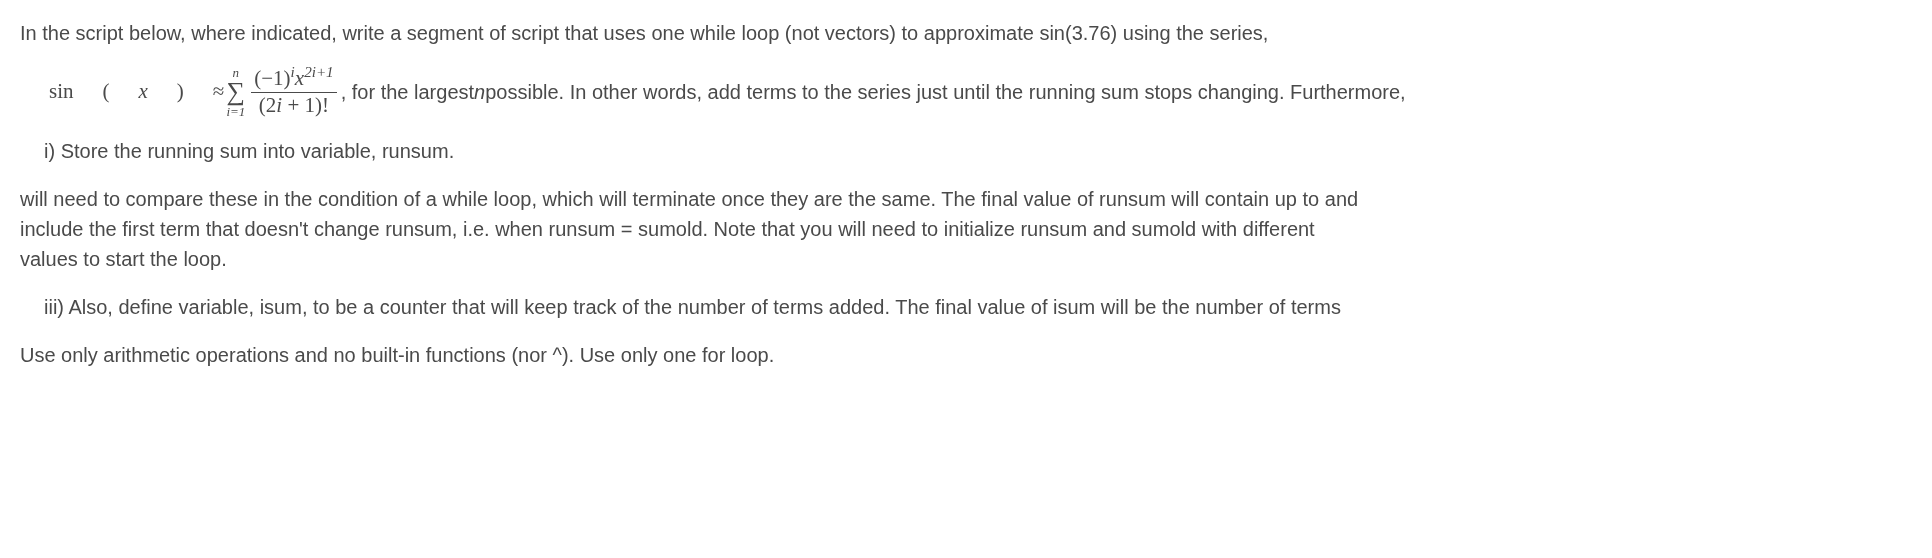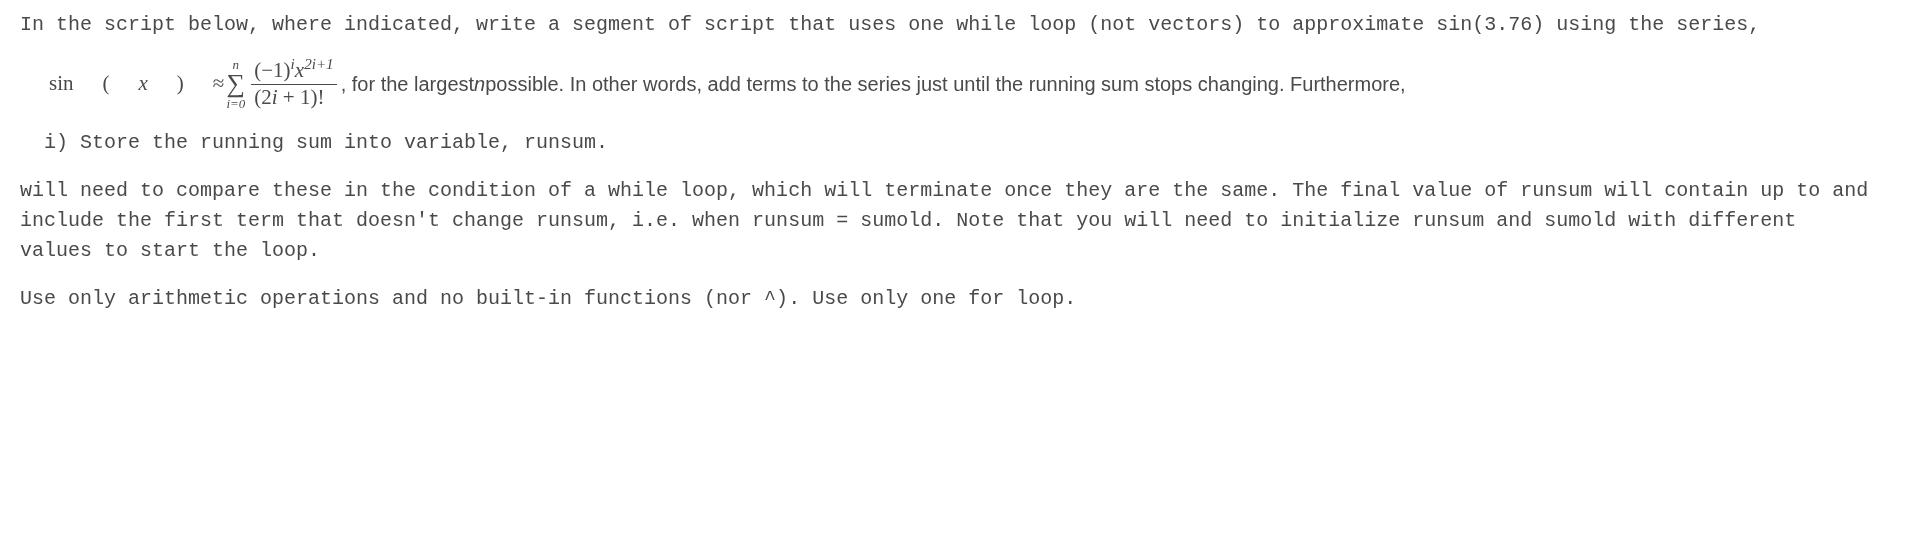--- a/index.html
+++ b/index.html
@@ -5,22 +5,21 @@
     body {
       font-family: Arial, Helvetica, sans-serif;
       font-size: 20px;
       color: #4a4a4a;
       margin: 0;
       padding: 10px 20px;
       line-height: 1.5;
       width: 1892px;
     }
     p {
-      margin: 0 0 18px 0;
-      font-family: Liberation Mono, monospace;
+      margin: 8px 0 18px 0;
     }
     .indented {
       text-indent: 24px;
     }
     .math {
       font-family: "Times New Roman", Times, serif;
       font-size: 21px;
       margin-left: 29px;
     }
     .math-line {
@@ -40,21 +39,21 @@
       font-size: 13px;
       font-style: italic;
     }
     .sigma-sym {
       font-size: 26px;
       line-height: 1;
     }
     .frac {
       display: inline-flex;
       flex-direction: column;
-      align-items: flex-start;
+      align-items: center;
       line-height: 1.1;
       margin: 0 4px;
       vertical-align: middle;
     }
     .frac .num {
       border-bottom: 1px solid #4a4a4a;
       padding: 0 3px 1px 3px;
     }
     .frac .den {
       padding: 1px 3px 0 3px;
@@ -75,21 +74,21 @@
 
 <div class="math-line">
   <span class="math">sin</span>
   <span class="math"> (</span>
   <span class="math ital">x</span>
   <span class="math">) </span>
   <span class="math">≈ </span>
   <span class="sigma-wrap math">
     <span class="sigma-top">n</span>
     <span class="sigma-sym">∑</span>
-    <span class="sigma-bot">i=0</span>
+    <span class="sigma-bot">i=1</span>
   </span>
   <span class="frac math">
     <span class="num">
       <span>(−1)</span><sup class="ital">i</sup><span class="ital">x</span><sup><span class="ital">2i+1</span></sup>
     </span>
     <span class="den">
       <span>(2</span><span class="ital">i</span><span> + 1)!</span>
     </span>
   </span>
   <span>, for the largest </span>
@@ -99,15 +98,16 @@
 
 <p class="indented">i) Store the running sum into variable, runsum.</p>
 
 <p>
   <span style="display:block">will need to compare these in the condition of a while loop, which will terminate once they are the same. The final value of runsum will contain up to and</span>
   <span style="display:block">include the first term that doesn't change runsum, i.e. when runsum = sumold. Note that you will need to initialize runsum and sumold with different</span>
   <span style="display:block">values to start the loop.</span>
 </p>
 
 <p>
+  <span style="display:block" class="indented">iii) Also, define variable, isum, to be a counter that will keep track of the number of terms added. The final value of isum will be the number of terms</span>
 </p>
 
 <p>Use only arithmetic operations and no built-in functions (nor ^). Use only one for loop.</p>
 
 </body></html>

